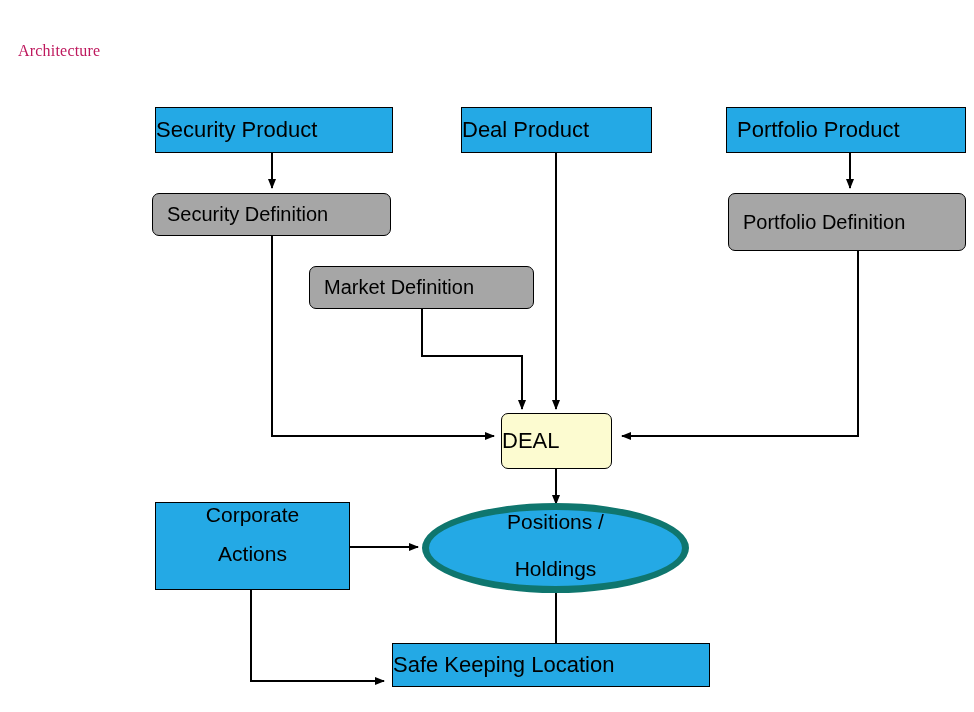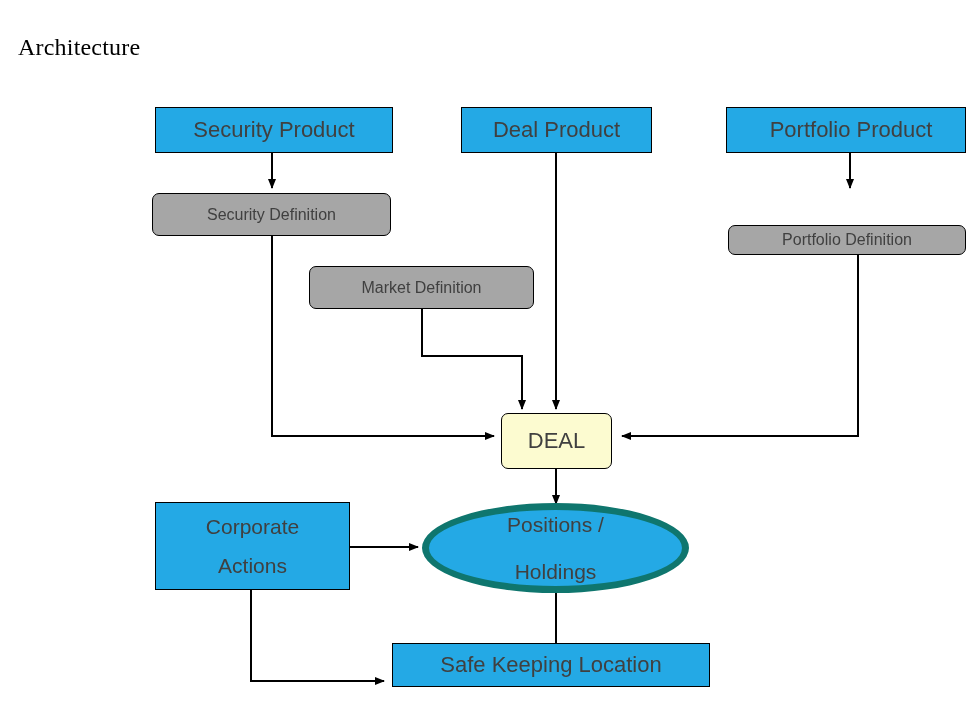--- a/index.html
+++ b/index.html
@@ -16,34 +16,34 @@
   }
   #diagram-root {
     position: absolute;
     left: 0; top: 0;
     width: 974px;
     height: 712px;
   }
   .title {
     position: absolute;
     left: 18px;
-    top: 34px;
+    top: 42px;
     font-family: "Liberation Serif", serif;
-    font-size: 24px;
-    color: #000000;
+    font-size: 16px;
+    color: #be185d;
     letter-spacing: 0.2px;
   }
   .node {
     position: absolute;
     box-sizing: border-box;
     display: flex;
     align-items: center;
-    justify-content: center;
+    justify-content: flex-start;
     text-align: center;
-    color: #404040;
+    color: #000000;
     line-height: 1.12;
   }
   .rect {
     border: 1px solid #000000;
   }
   .blue {
     background: #24a9e5;
   }
   .gray {
     background: #a6a6a6;
@@ -53,21 +53,21 @@
     background: #fcfbd0;
     border-radius: 7px;
   }
   .ellipse {
     background: #24a9e5;
     border: 7px solid #0f766e;
     border-radius: 50%;
     gap: 23px;
   }
   .f22 { font-size: 22px; }
-  .f20 { font-size: 16px; }
+  .f20 { font-size: 20px; padding-left: 14px; }
   .f21 { font-size: 21px; }
   svg.connectors {
     position: absolute;
     left: 0; top: 0;
     width: 974px;
     height: 712px;
     pointer-events: none;
   }
 </style>
 </head>
@@ -114,21 +114,21 @@
   </div>
 
   <div class="node rect blue f22" style="left:726px; top:107px; width:240px; height:46px;padding-left:10px;">
     <span>Portfolio Product</span>
   </div>
 
   <div class="node rect gray f20" style="left:152px; top:193px; width:239px; height:43px;">
     <span>Security Definition</span>
   </div>
 
-  <div class="node rect gray f20" style="left:728px; top:193px; width:238px; height:30px;margin-top:32px;">
+  <div class="node rect gray f20" style="left:728px; top:193px; width:238px; height:58px;">
     <span>Portfolio Definition</span>
   </div>
 
   <div class="node rect gray f20" style="left:309px; top:266px; width:225px; height:43px;">
     <span>Market Definition</span>
   </div>
 
   <div class="node rect yellow f22" style="left:501px; top:413px; width:111px; height:56px;">
     <span>DEAL</span>
   </div>

